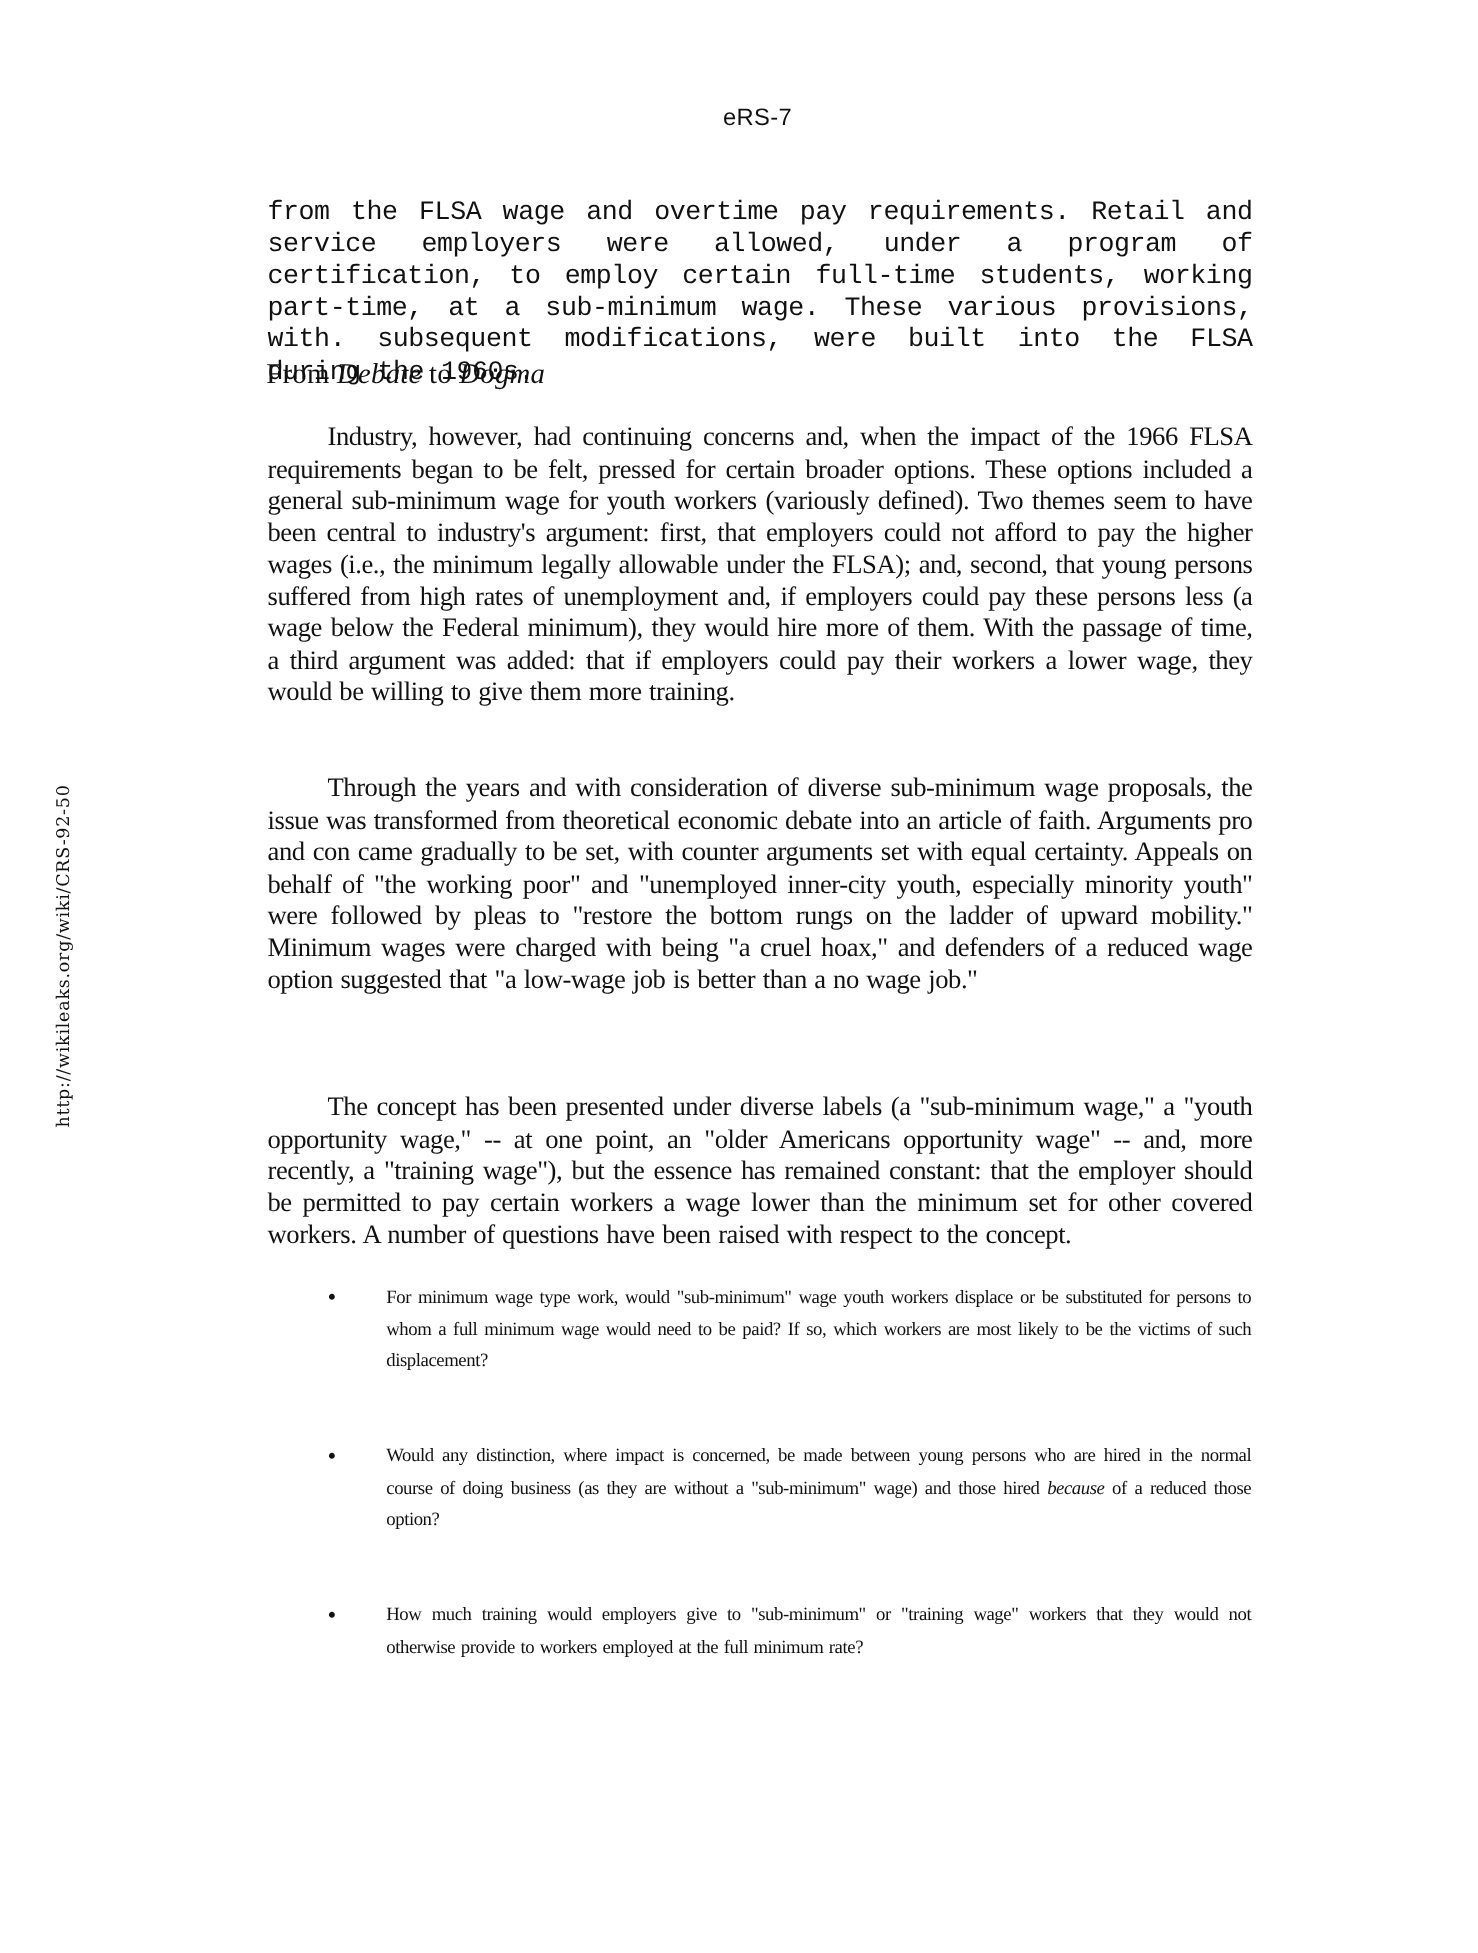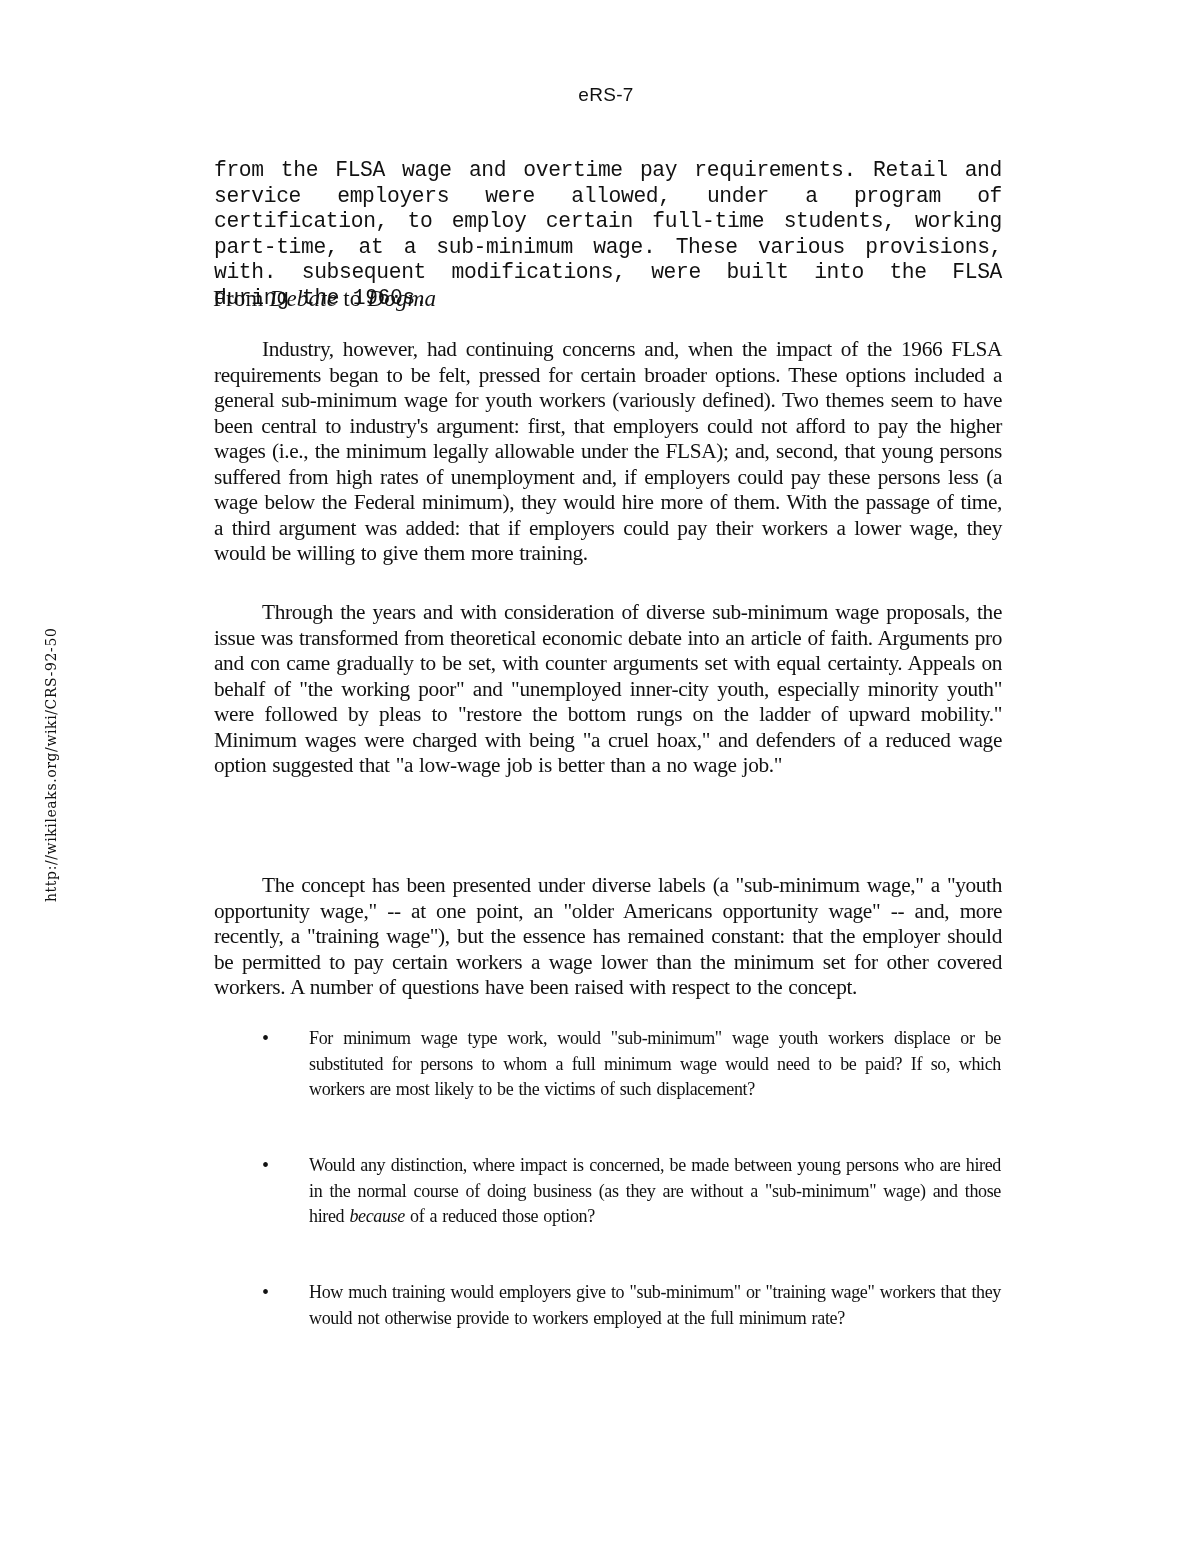--- a/index.html
+++ b/index.html
@@ -53,21 +53,21 @@
     .section-heading {
       position: absolute;
       left: 213px;
       top: 285px;
       font-size: 23px;
       line-height: 28px;
       letter-spacing: 0.2px;
     }
     .section-heading em { font-style: italic; }
     .p2 { top: 337px; }
-    .p3 { top: 600px; }
+    .p3 { top: 618px; }
     .p4 { top: 873px; }
     .bullet-list {
       position: absolute;
       left: 258px;
       width: 746px;
       margin: 0;
       padding: 0;
       list-style: none;
     }
     .bullet-item {
@@ -79,21 +79,21 @@
       position: absolute;
       left: 4px;
       top: 0;
       font-size: 20px;
       line-height: 25.5px;
     }
     .bullet-text {
       position: absolute;
       left: 51px;
       width: 692px;
-      font-size: 18px;
+      font-size: 15px;
       line-height: 25.5px;
       text-align: justify;
       letter-spacing: -0.35px;
       word-spacing: 1px;
     }
     .b1 { top: 1026px; }
     .b2 { top: 1153px; }
     .b3 { top: 1280px; }
     .b2 em { font-style: italic; }
   </style>

